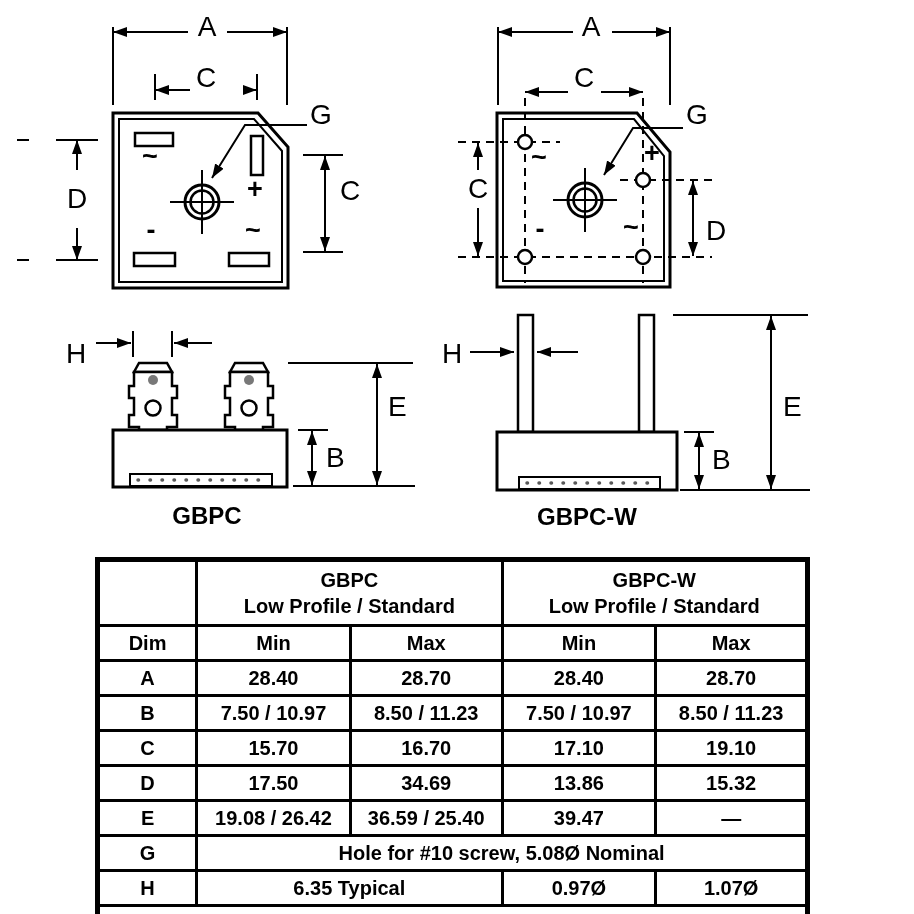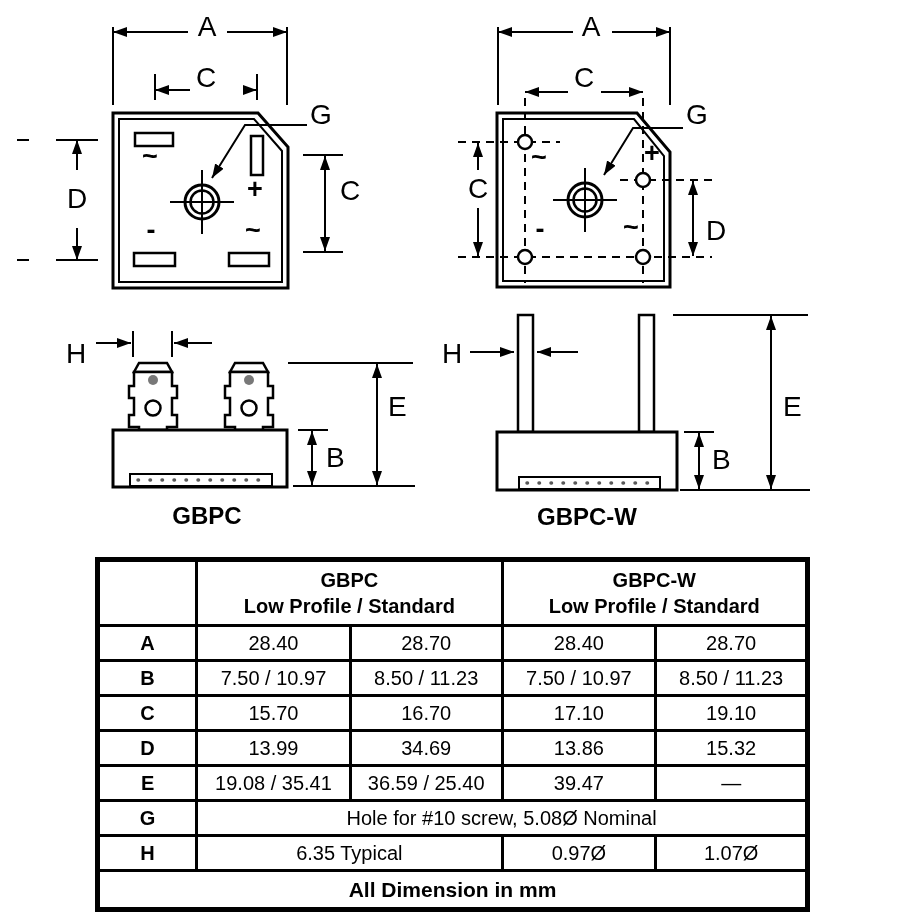--- a/index.html
+++ b/index.html
@@ -17,21 +17,21 @@
   .dl  { font-family:"Liberation Sans",sans-serif; font-size:28px; fill:#000; }
   .sym { font-family:"Liberation Sans",sans-serif; font-size:27px; font-weight:bold; fill:#000; }
   .cap { font-family:"Liberation Sans",sans-serif; font-size:24px; font-weight:bold; fill:#000; }
   .mid { text-anchor:middle; }
 
   
   table.dimtable { position:absolute; left:95px; top:557px; width:715px;
     border-collapse:collapse; table-layout:fixed; background:#fff;
     border:5px solid #000; font-size:20px; }
   .dimtable td, .dimtable th { border:3px solid #000; text-align:center;
-    vertical-align:middle; padding:2px 2px; height:28px; overflow:hidden; white-space:nowrap; }
+    vertical-align:middle; padding:2px 2px; height:28px; overflow:hidden; white-space:nowrap;font-weight:bold; }
   .dimtable th { font-weight:bold; }
   .dimtable .grouphead { height:58px; line-height:26px; }
   .dimtable .dimcell { font-weight:bold; }
   .dimtable .footer { font-weight:bold; height:31px; font-size:21px; }
 </style>
 </head>
 <body>
 
 <div class="stage">
 
@@ -250,20 +250,27 @@
       <th class="grouphead" colspan="2">
         <div>GBPC</div>
         <div>Low Profile / Standard</div>
       </th>
       <th class="grouphead" colspan="2">
         <div>GBPC-W</div>
         <div>Low Profile / Standard</div>
       </th>
     </tr>
     <tr>
+      <th>Dim</th>
+      <th>Min</th>
+      <th>Max</th>
+      <th>Min</th>
+      <th>Max</th>
+    </tr>
+    <tr>
       <td class="dimcell">A</td>
       <td>28.40</td>
       <td>28.70</td>
       <td>28.40</td>
       <td>28.70</td>
     </tr>
     <tr>
       <td class="dimcell">B</td>
       <td>7.50 / 10.97</td>
       <td>8.50 / 11.23</td>
@@ -272,28 +279,28 @@
     </tr>
     <tr>
       <td class="dimcell">C</td>
       <td>15.70</td>
       <td>16.70</td>
       <td>17.10</td>
       <td>19.10</td>
     </tr>
     <tr>
       <td class="dimcell">D</td>
-      <td>13.99</td>
+      <td>17.50</td>
       <td>34.69</td>
       <td>13.86</td>
       <td>15.32</td>
     </tr>
     <tr>
       <td class="dimcell">E</td>
-      <td>19.08 / 35.41</td>
+      <td>19.08 / 26.42</td>
       <td>36.59 / 25.40</td>
       <td>39.47</td>
       <td>—</td>
     </tr>
     <tr>
       <td class="dimcell">G</td>
       <td colspan="4">Hole for #10 screw, 5.08Ø Nominal</td>
     </tr>
     <tr>
       <td class="dimcell">H</td>

